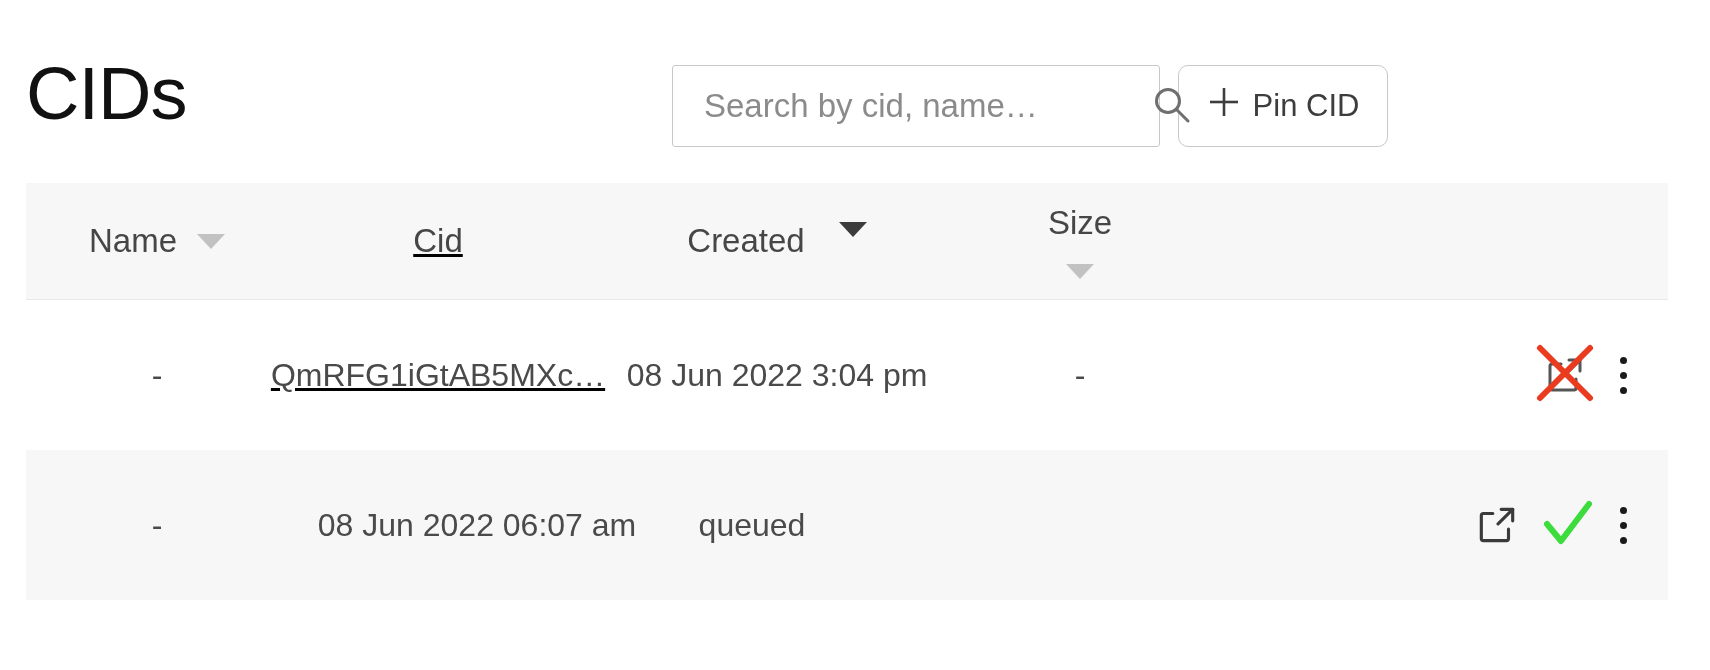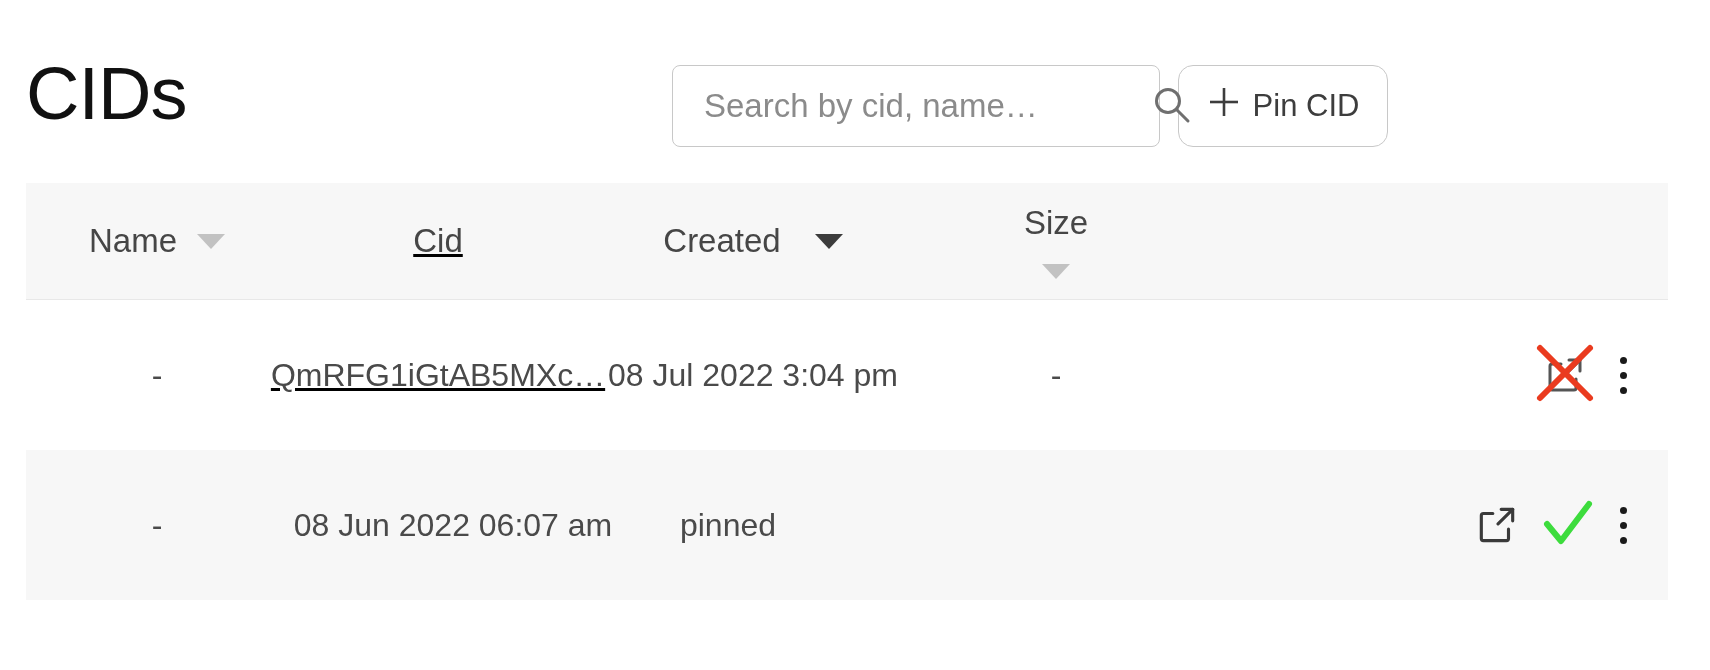--- a/index.html
+++ b/index.html
@@ -43,21 +43,21 @@
     top: 34px;
     display: flex;
     align-items: flex-start;
     gap: 18px;
   }
   .search-box {
     position: relative;
     width: 488px;
     height: 82px;
     border: 1px solid #c8c8c8;
-    border-radius: 8px;
+    border-radius: 3px;
     background: #ffffff;
     display: flex;
     align-items: center;
   }
   .search-input {
     flex: 1;
     height: 100%;
     border: 0;
     outline: none;
     background: transparent;
@@ -74,21 +74,21 @@
     align-items: center;
     justify-content: center;
     background: transparent;
     border: 0;
     cursor: pointer;
   }
   .pin-btn {
     width: 210px;
     height: 82px;
     border: 1px solid #c8c8c8;
-    border-radius: 15px;
+    border-radius: 10px;
     background: #ffffff;
     display: flex;
     align-items: center;
     justify-content: center;
     gap: 12px;
     cursor: pointer;
     font-family: "Liberation Sans", sans-serif;
     font-size: 31px;
     color: #3d3d3d;
     white-space: nowrap;
@@ -112,21 +112,21 @@
   .trow {
     height: 150px;
     display: flex;
     align-items: center;
   }
   .trow.white { background: #ffffff; }
   .trow.shade { background: #f7f7f7; }
 
   .c-name   { width: 262px; display: flex; align-items: center; justify-content: center; gap: 20px; }
   .c-cid    { width: 300px; display: flex; align-items: center; justify-content: center; text-decoration: underline; }
-  .c-created{ width: 330px; display: flex; align-items: center; justify-content: center; gap: 34px; }
+  .c-created{ width: 330px; display: flex; justify-content: center; gap: 34px; margin-left: 24px; }
   .c-size   { width: 276px; display: flex; align-items: center; justify-content: center; gap: 22px; flex-direction: column; }
   .c-status { width: 220px; display: flex; align-items: center; justify-content: center; }
   .c-icons  { flex: 1; display: flex; align-items: center; justify-content: flex-end; padding-right: 28px; gap: 8px; }
 
   .th-label {
     font-size: 33px;
     color: #464646;
     white-space: nowrap;
   }
   .sort-caret {
@@ -243,21 +243,21 @@
     </div>
 
     <div class="trow white">
       <div class="c-name">
         <span class="cell-text dash">-</span>
       </div>
       <div class="c-cid">
         <span class="cell-text">QmRFG1iGtAB5MXc…</span>
       </div>
       <div class="c-created">
-        <span class="cell-text">08 Jul 2022 3:04 pm</span>
+        <span class="cell-text">08 Jun 2022 3:04 pm</span>
       </div>
       <div class="c-size">
         <span class="cell-text dash">-</span>
       </div>
       <div class="c-icons">
         <div class="icon-slot wide">
           <svg width="44" height="44" viewBox="0 0 44 44" fill="none">
             <path d="M26 7 H37 V18" stroke="#555" stroke-width="3" stroke-linecap="round" stroke-linejoin="round"></path>
             <line x1="37" y1="7" x2="23" y2="21" stroke="#555" stroke-width="3" stroke-linecap="round"></line>
             <path d="M33 26 V35 A2 2 0 0 1 31 37 H9 A2 2 0 0 1 7 35 V13 A2 2 0 0 1 9 11 H18" stroke="#555" stroke-width="3" stroke-linecap="round" stroke-linejoin="round"></path>
@@ -278,21 +278,21 @@
     </div>
 
     <div class="trow shade">
       <div class="c-name">
         <span class="cell-text dash">-</span>
       </div>
       <div class="c-created">
         <span class="cell-text">08 Jun 2022 06:07 am</span>
       </div>
       <div class="c-status">
-        <span class="cell-text">pinned</span>
+        <span class="cell-text">queued</span>
       </div>
       <div class="c-icons">
         <div class="icon-slot wide">
           <svg width="46" height="46" viewBox="0 0 44 44" fill="none">
             <path d="M26 7 H37 V18" stroke="#3a3a3a" stroke-width="3" stroke-linecap="round" stroke-linejoin="round"></path>
             <line x1="37" y1="7" x2="23" y2="21" stroke="#3a3a3a" stroke-width="3" stroke-linecap="round"></line>
             <path d="M33 26 V35 A2 2 0 0 1 31 37 H9 A2 2 0 0 1 7 35 V13 A2 2 0 0 1 9 11 H18" stroke="#3a3a3a" stroke-width="3" stroke-linecap="round" stroke-linejoin="round"></path>
           </svg>
         </div>
         <div class="icon-slot">

